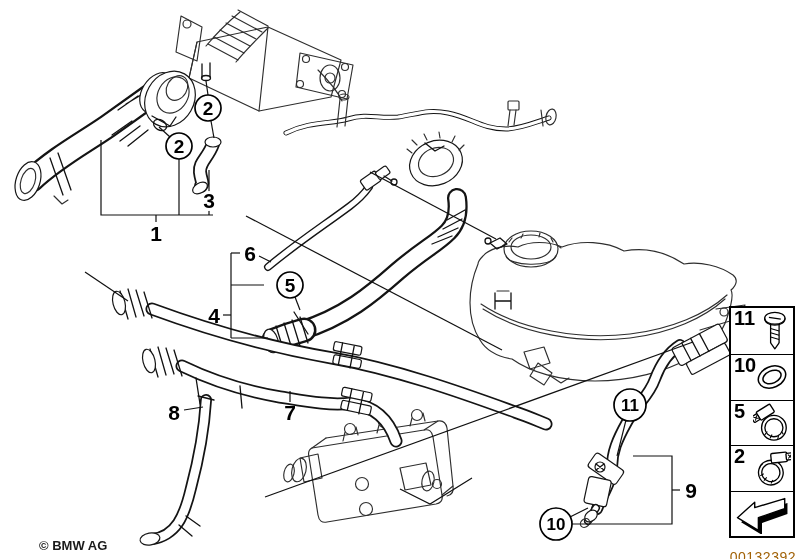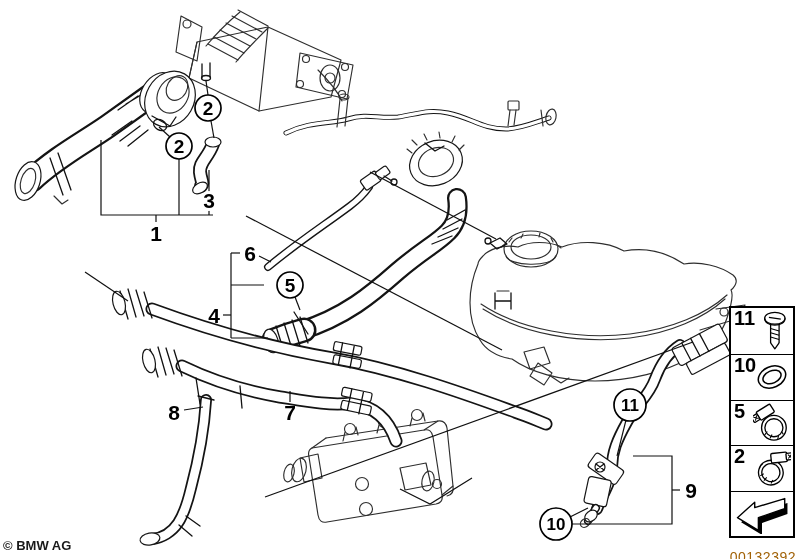--- a/index.html
+++ b/index.html
@@ -19,21 +19,21 @@
   .wfill{fill:#fff;stroke:#161616;stroke-width:1.2;stroke-linejoin:round;}
 
   .legend{position:absolute;left:729px;top:306px;width:66px;height:232px;
           border:2px solid #000;background:#fff;display:flex;flex-direction:column;box-sizing:border-box;}
   .lrow{flex:1;border-bottom:1.5px solid #000;position:relative;display:flex;
         align-items:center;justify-content:flex-end;padding:1px 2px;box-sizing:border-box;}
   .lrow:last-child{border-bottom:none;justify-content:center;}
   .lnum{position:absolute;left:3px;top:-1px;font:700 20px "Liberation Sans",sans-serif;color:#000;}
   .licon{flex:0 0 auto;}
 
-  .copyright{position:absolute;left:3px;top:538px;font:700 13px "Liberation Sans",sans-serif;color:#1a1a1a;}
+  .copyright{position:absolute;left:39px;top:538px;font:700 13px "Liberation Sans",sans-serif;color:#1a1a1a;}
   .imgnum{position:absolute;left:729px;top:538px;width:67px;text-align:right;
           font:400 14px "Liberation Sans",sans-serif;color:#a16207;letter-spacing:.5px;margin-top:11px;}
 </style>
 </head>
 <body>
 
 <div id="stage">
 
 <svg width="799" height="559" viewBox="0 0 799 559" style="position:absolute;left:0;top:0;">
 

